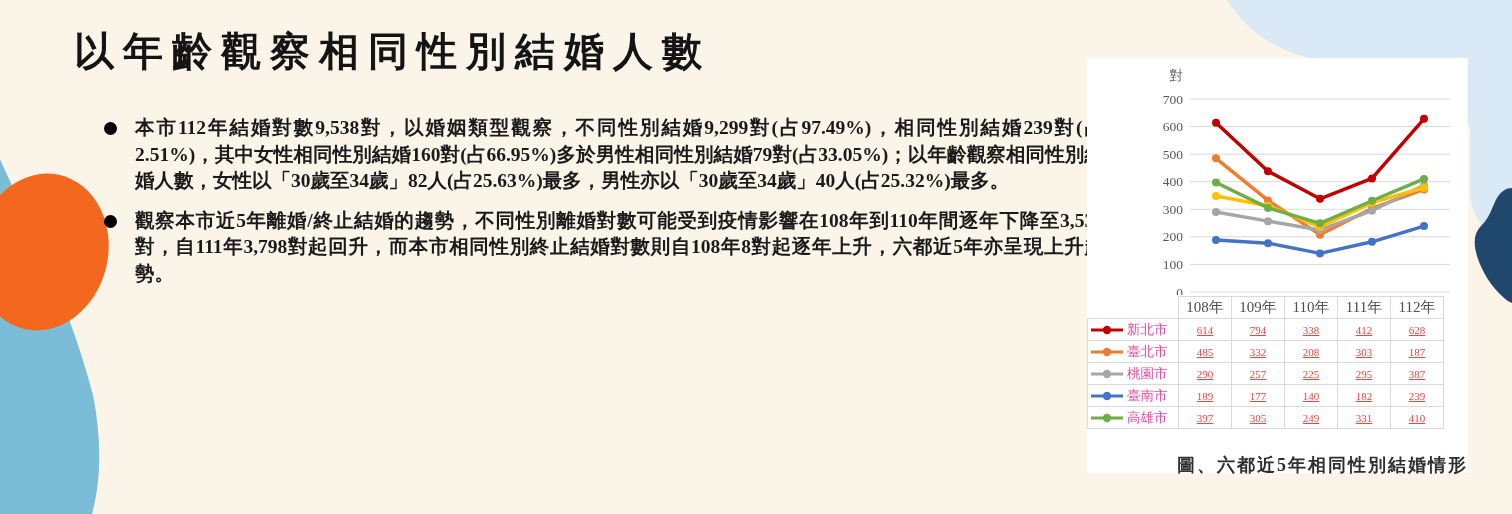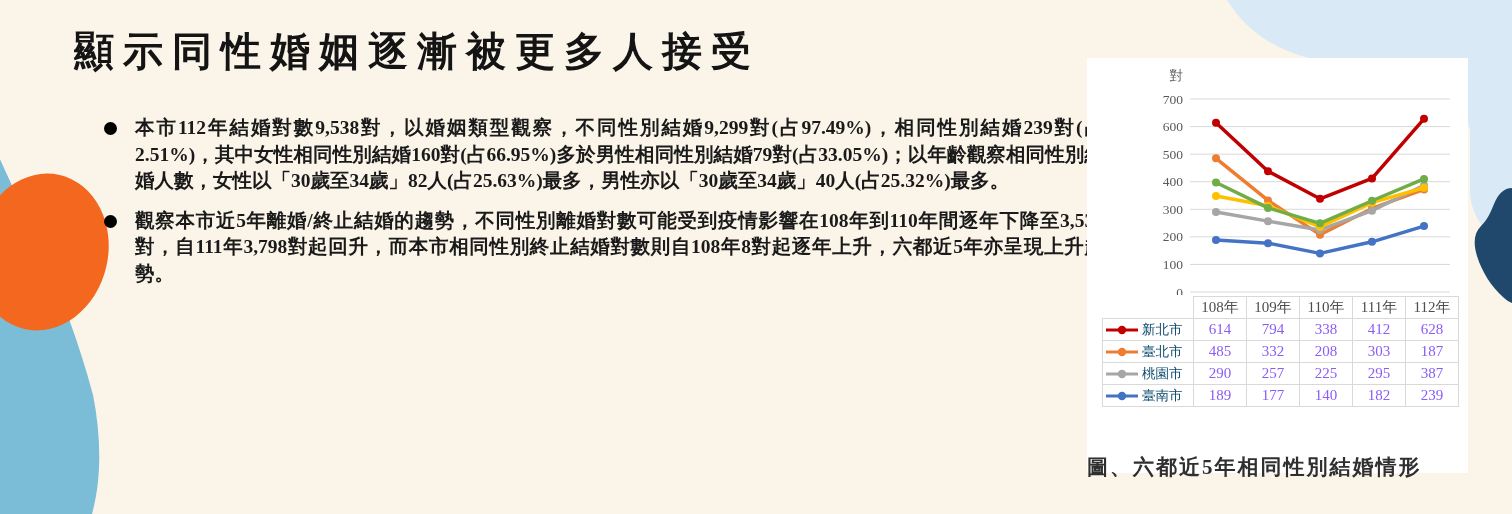--- a/index.html
+++ b/index.html
@@ -26,53 +26,53 @@
   .bullets li .dot{
     position:absolute;left:0;top:7px;width:13px;height:13px;border-radius:50%;
     background:#000;
   }
   .chart-card{
     position:absolute;left:1087px;top:58px;width:381px;height:415px;z-index:2;
     background:#ffffff;
   }
   .chart-svg{position:absolute;left:0;top:0;}
   .chart-table{
-    position:absolute;left:15px;top:238px;border-collapse:collapse;
+    position:absolute;left:0;top:238px;border-collapse:collapse;
     table-layout:fixed;
   }
   .chart-table td,.chart-table th{
     border:1px solid #d9d9d9;padding:0;text-align:center;vertical-align:middle;
     font-weight:normal;height:21px;
   }
   .chart-table th{font-size:15px;color:#4d4d4d;width:52px;}
-  .chart-table td.val{font-size:15px;color:#8b5cf6;width:52px;height:21px;}
+  .chart-table td.val{font-size:11px;color:#ef4444;width:52px;height:21px;text-decoration:underline;}
   .chart-table td.legend{
-    width:90px;text-align:right;font-size:13.5px;color:#0c4a6e;
+    width:90px;text-align:right;font-size:13.5px;color:#ec4899;
     white-space:nowrap;
   }
   .chart-table td.legend .lg-wrap{display:flex;align-items:center;gap:3px;padding-left:2px;}
   .chart-table .corner{border:none;background:transparent;}
   .caption{
-    position:absolute;left:0;top:395px;width:100%;text-align:left;
-    font-size:21px;font-weight:bold;color:#2f2f2f;letter-spacing:2px;
+    position:absolute;left:0;top:395px;width:100%;text-align:right;
+    font-size:18px;font-weight:bold;color:#2f2f2f;letter-spacing:2px;
   }
 </style>
 </head>
 <body>
 
 <div class="stage">
 
   <svg class="decor" width="1512" height="514" viewBox="0 0 1512 514" aria-hidden="true">
     <path d="M -5 148 C 28 222, 68 300, 93 395 C 101 435, 102 478, 92 514 L -5 514 Z" fill="#7bbdd6"></path>
     <ellipse cx="42" cy="252" rx="66" ry="79" transform="rotate(13 42 252)" fill="#f4671f"></ellipse>
     <path d="M 1227 0 C 1255 45, 1300 62, 1360 66 C 1420 70, 1460 90, 1470 130 L 1470 190 C 1470 215, 1485 235, 1512 252 L 1512 0 Z" fill="#d9e9f6"></path>
     <path d="M 1512 188 C 1504 188, 1498 194, 1494 204 C 1490 214, 1487 220, 1481 226 C 1474 233, 1473 243, 1477 256 C 1482 272, 1491 286, 1503 297 C 1506 300, 1509 302, 1512 303 Z" fill="#20486c"></path>
   </svg>
 
-  <div class="title">顯示同性婚姻逐漸被更多人接受</div>
+  <div class="title">以年齡觀察相同性別結婚人數</div>
 
   <ul class="bullets">
     <li>
       <span class="dot"></span>
       <span>本市112年結婚對數9,538對，以婚姻類型觀察，不同性別結婚9,299對(占97.49%)，相同性別結婚239對(占2.51%)，其中女性相同性別結婚160對(占66.95%)多於男性相同性別結婚79對(占33.05%)；以年齡觀察相同性別結婚人數，女性以「30歲至34歲」82人(占25.63%)最多，男性亦以「30歲至34歲」40人(占25.32%)最多。</span>
     </li>
     <li>
       <span class="dot"></span>
       <span>觀察本市近5年離婚/終止結婚的趨勢，不同性別離婚對數可能受到疫情影響在108年到110年間逐年下降至3,534對，自111年3,798對起回升，而本市相同性別終止結婚對數則自108年8對起逐年上升，六都近5年亦呈現上升趨勢。</span>
     </li>
@@ -203,18 +203,34 @@
                 </svg>
                 <span>臺南市</span>
               </span>
             </td>
             <td class="val">189</td>
             <td class="val">177</td>
             <td class="val">140</td>
             <td class="val">182</td>
             <td class="val">239</td>
           </tr>
+          <tr>
+            <td class="legend">
+              <span class="lg-wrap">
+                <svg width="34" height="10" viewBox="0 0 34 10">
+                  <line x1="1" y1="5" x2="33" y2="5" stroke="#70ad47" stroke-width="3"></line>
+                  <circle cx="17" cy="5" r="4.2" fill="#70ad47"></circle>
+                </svg>
+                <span>高雄市</span>
+              </span>
+            </td>
+            <td class="val">397</td>
+            <td class="val">305</td>
+            <td class="val">249</td>
+            <td class="val">331</td>
+            <td class="val">410</td>
+          </tr>
         </tbody>
       </table>
     <div class="caption">圖、六都近5年相同性別結婚情形</div>
   </div>
 
 </div>
 
 </body></html>

